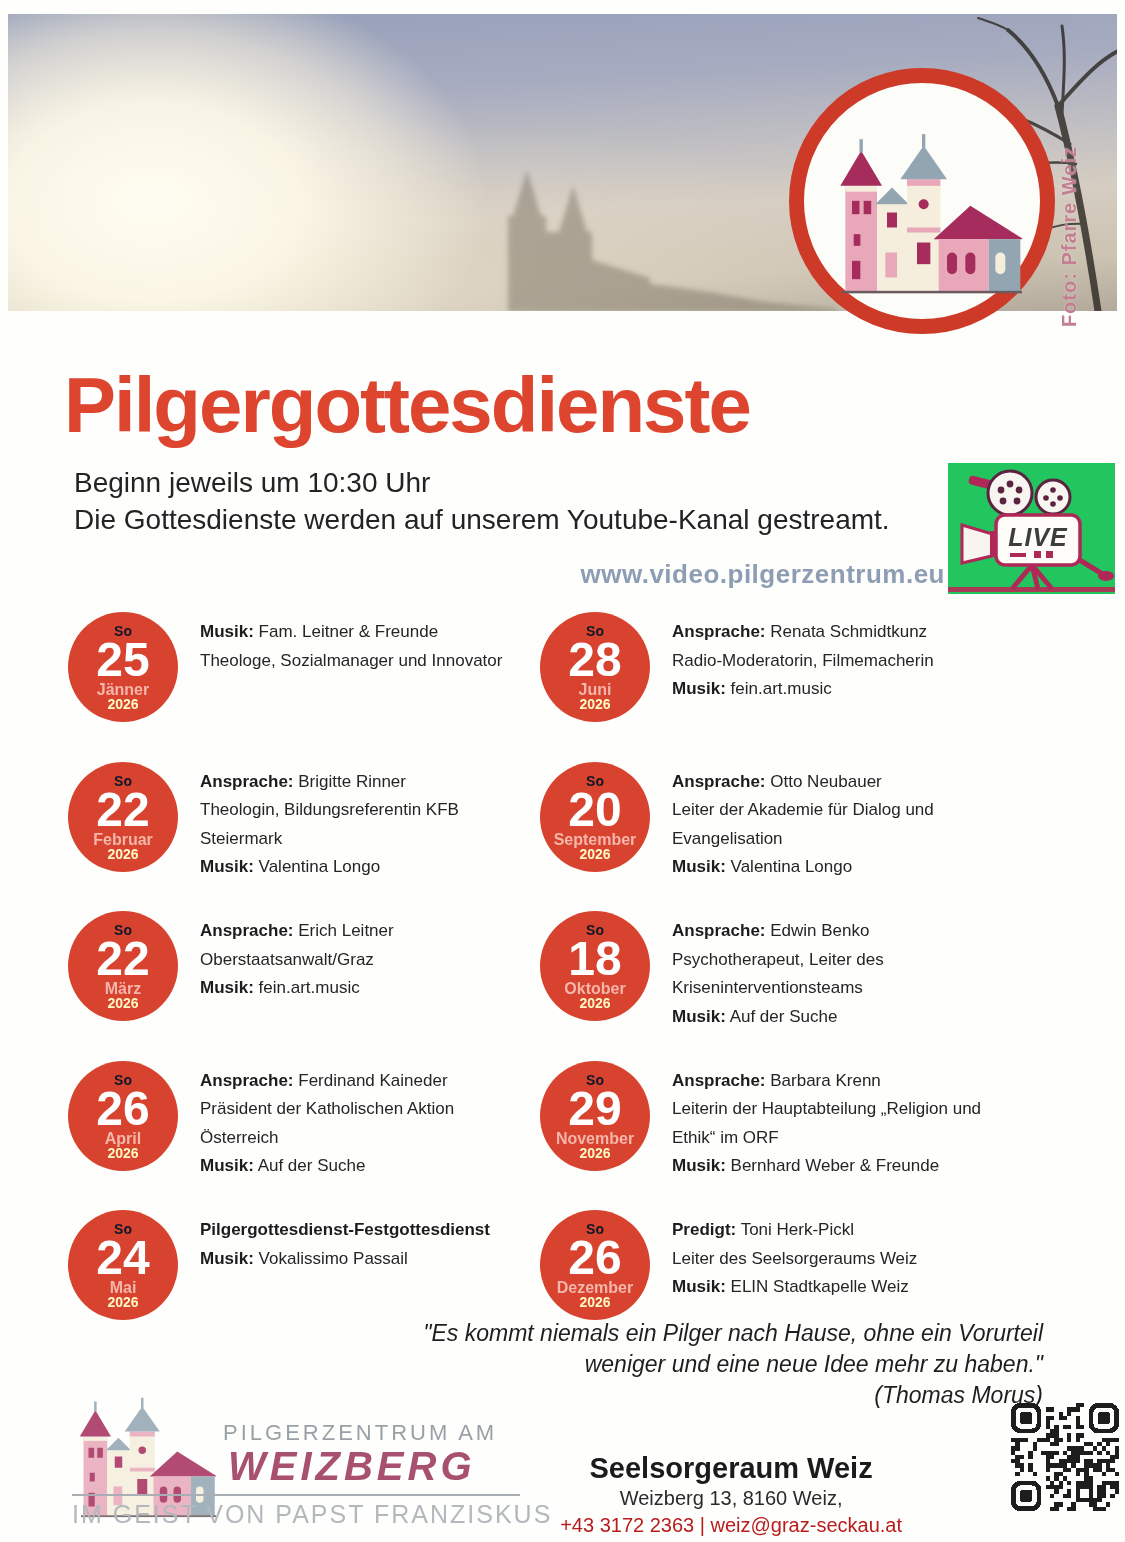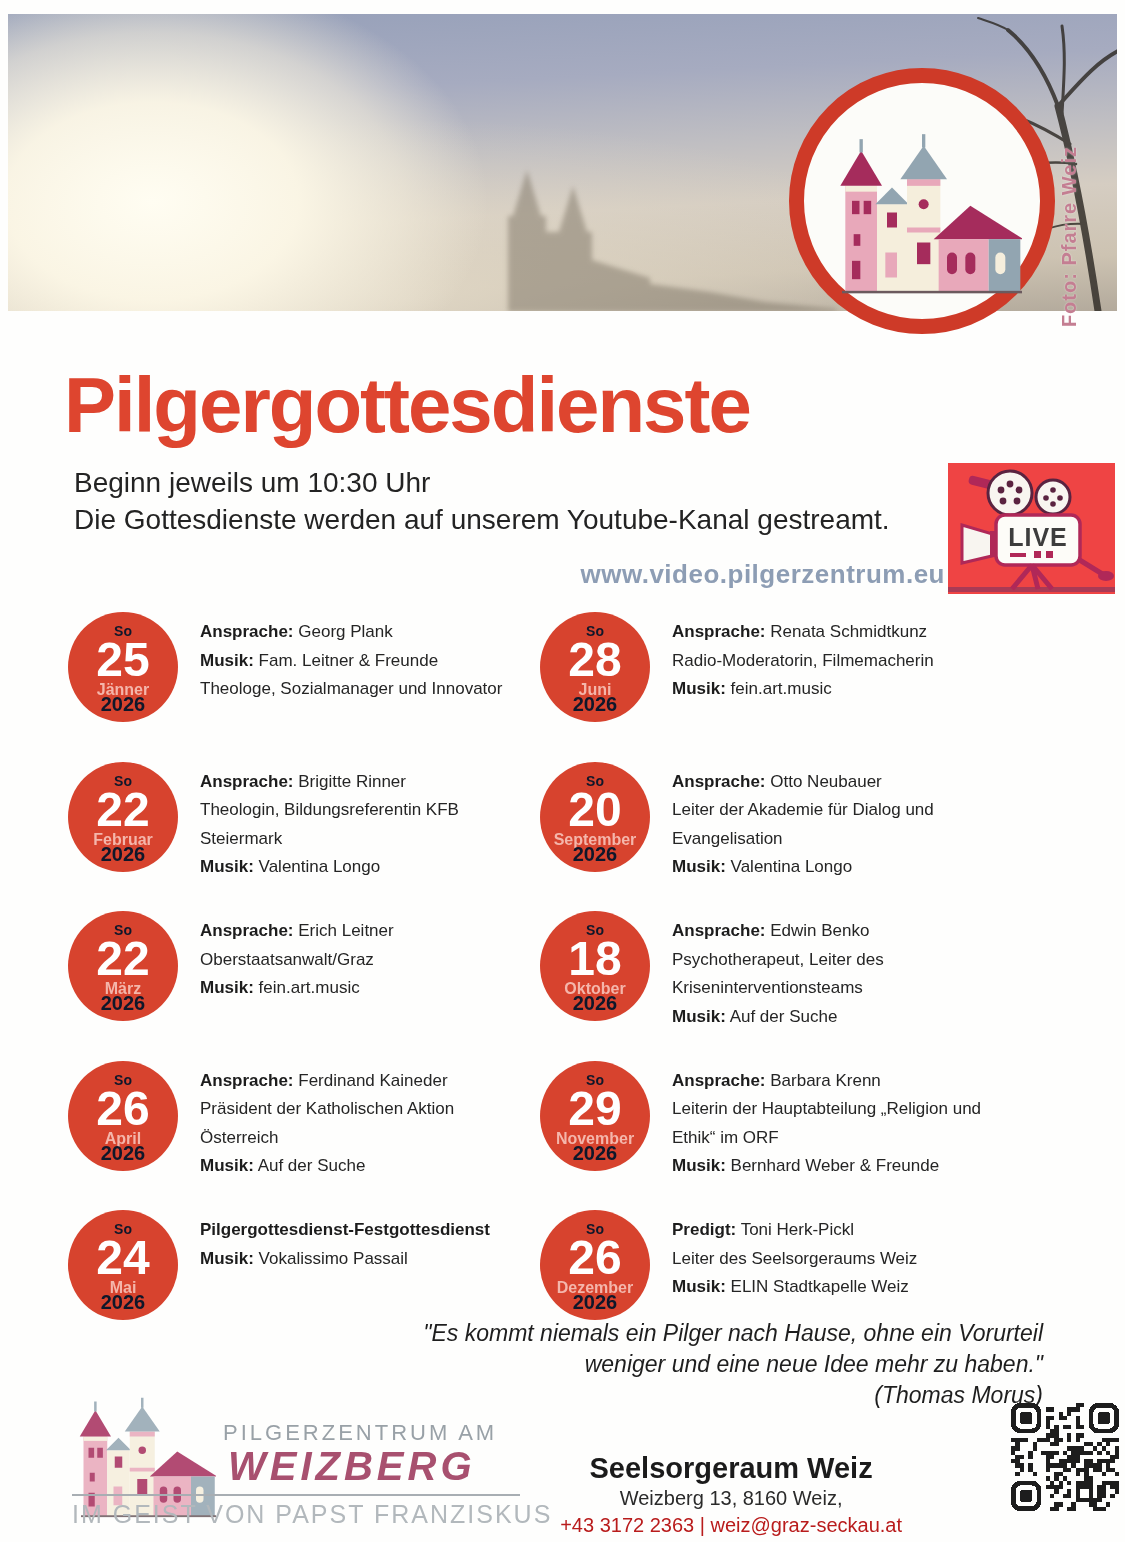--- a/index.html
+++ b/index.html
@@ -32,36 +32,36 @@
   
   .title{
     position:absolute;left:64px;top:360px;font-size:78px;font-weight:bold;
     color:#de452f;letter-spacing:-2px;white-space:nowrap;
   }
   .subtitle{position:absolute;left:74px;top:464px;font-size:28px;line-height:37px;color:#232323;}
   .stream{
     position:absolute;left:74px;top:543px;width:871px;text-align:right;
     font-size:26px;font-weight:bold;color:#8d9db4;letter-spacing:.5px;margin-top:16px;
   }
-  .live{position:absolute;left:948px;top:463px;width:167px;height:131px;background:#ef4444;}
+  .live{position:absolute;left:948px;top:463px;width:167px;height:131px;background:#22c55e;font-style:italic;}
   
   .events{
     position:absolute;left:62px;top:604px;width:1010px;
     display:grid;grid-template-columns:472px 472px;grid-auto-rows:149.5px;
   }
   .ev{display:flex;align-items:flex-start;}
   .dc{
     flex:0 0 110px;width:110px;height:110px;margin:8px 0 0 6px;border-radius:50%;
     background:#d7432e;display:flex;flex-direction:column;align-items:center;justify-content:center;
     text-align:center;
   }
   .dc-week{font-size:14px;font-weight:bold;color:#0f172a;line-height:14px;margin-top:2px;}
   .dc-day{font-size:48px;font-weight:bold;color:#ffffff;line-height:44px;}
   .dc-month{font-size:16px;font-weight:bold;color:#f4b6ab;line-height:15px;}
-  .dc-year{font-size:20px;font-weight:bold;color:#0f172a;line-height:15px;}
+  .dc-year{font-size:14px;font-weight:bold;color:#fef9c3;line-height:15px;}
   .ev-lines{margin:14px 0 0 22px;font-size:17px;line-height:28.5px;color:#252525;}
   .ev-lines .line{white-space:nowrap;}
   .ev-lines b{font-weight:bold;color:#1c1c1c;}
   
   .quote{
     position:absolute;right:82px;top:1318px;width:720px;text-align:right;
     font-style:italic;font-size:23px;line-height:31px;color:#1e1e1e;
   }
   
   .logo-church{position:absolute;left:66px;top:1356px;}
@@ -176,21 +176,20 @@
 
   <div class="events">
     <div class="ev">
       <div class="dc">
         <div class="dc-week">So</div>
         <div class="dc-day">25</div>
         <div class="dc-month">Jänner</div>
         <div class="dc-year">2026</div>
       </div>
       <div class="ev-lines">
-          <div class="line"><b>Ansprache:</b> Georg Plank</div>
           <div class="line"><b>Musik:</b> Fam. Leitner &amp; Freunde</div>
           <div class="line">Theologe, Sozialmanager und Innovator</div>
         </div>
     </div>
 
     <div class="ev">
       <div class="dc">
         <div class="dc-week">So</div>
         <div class="dc-day">28</div>
         <div class="dc-month">Juni</div>

